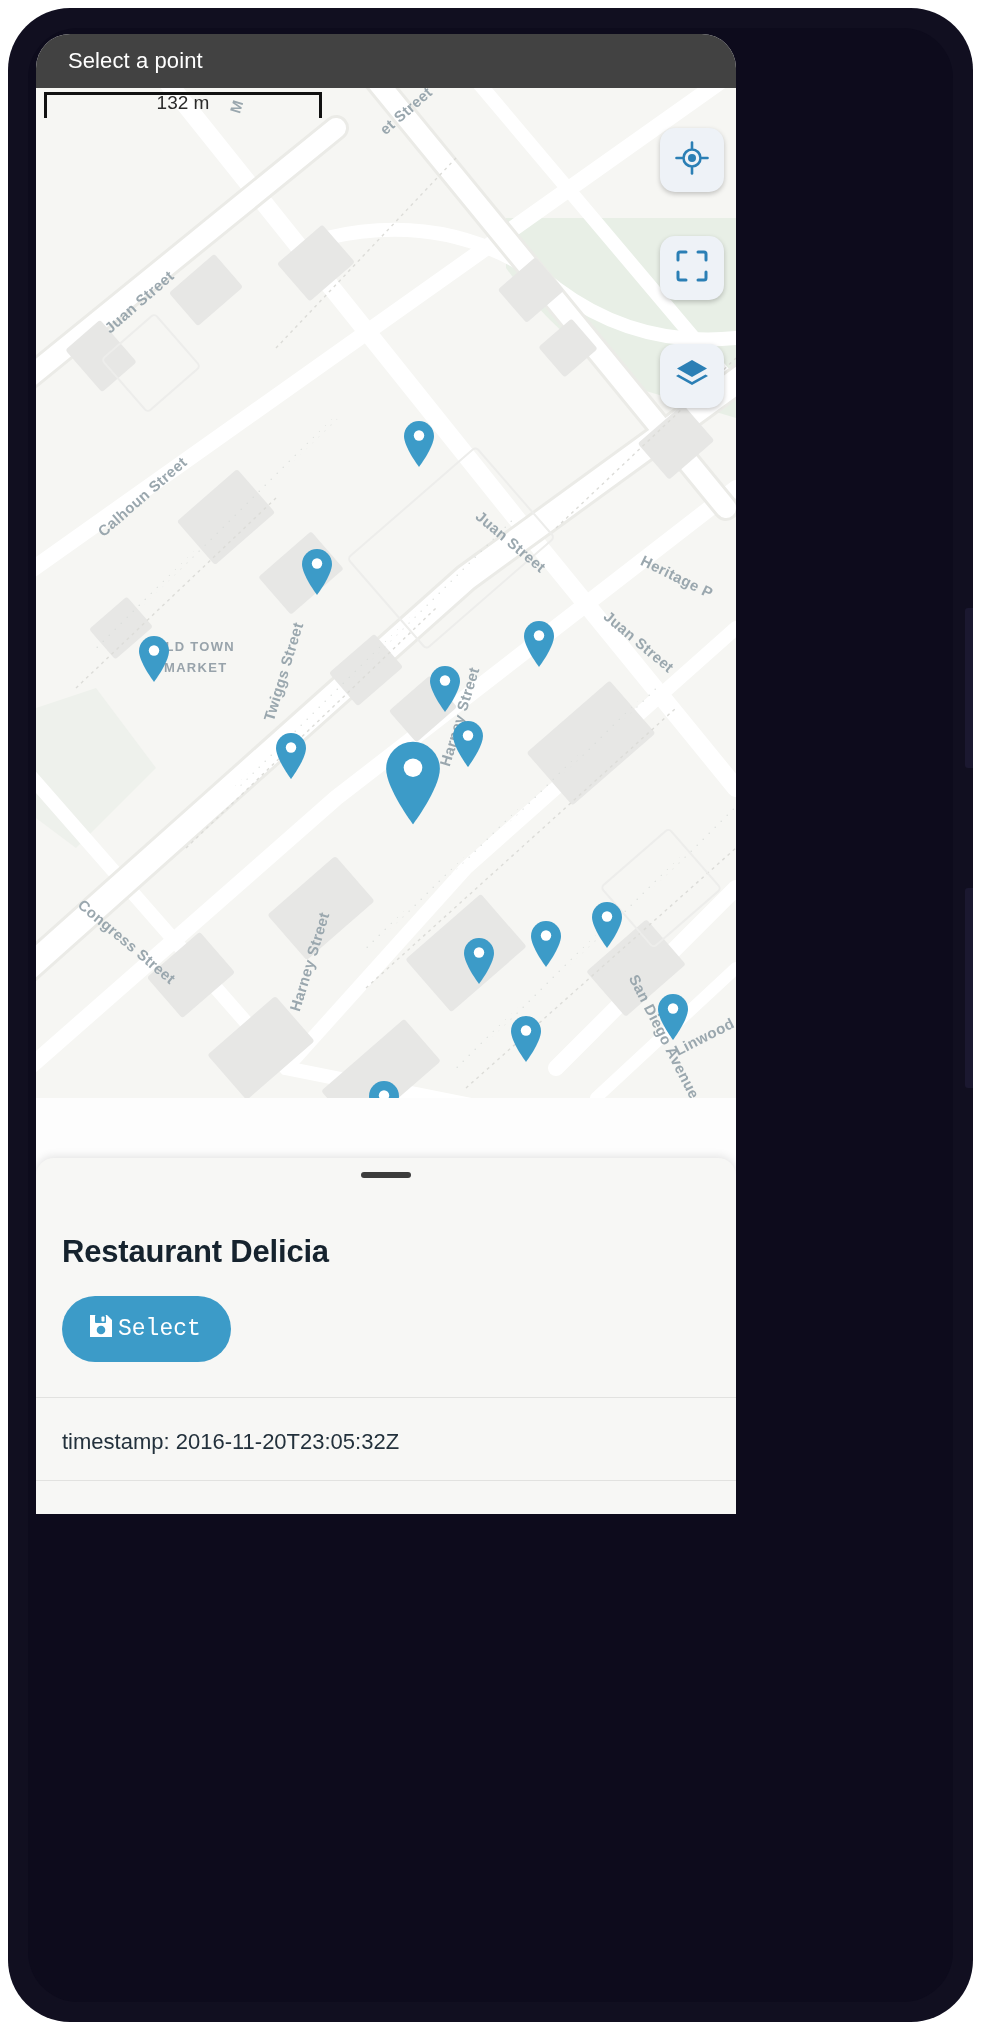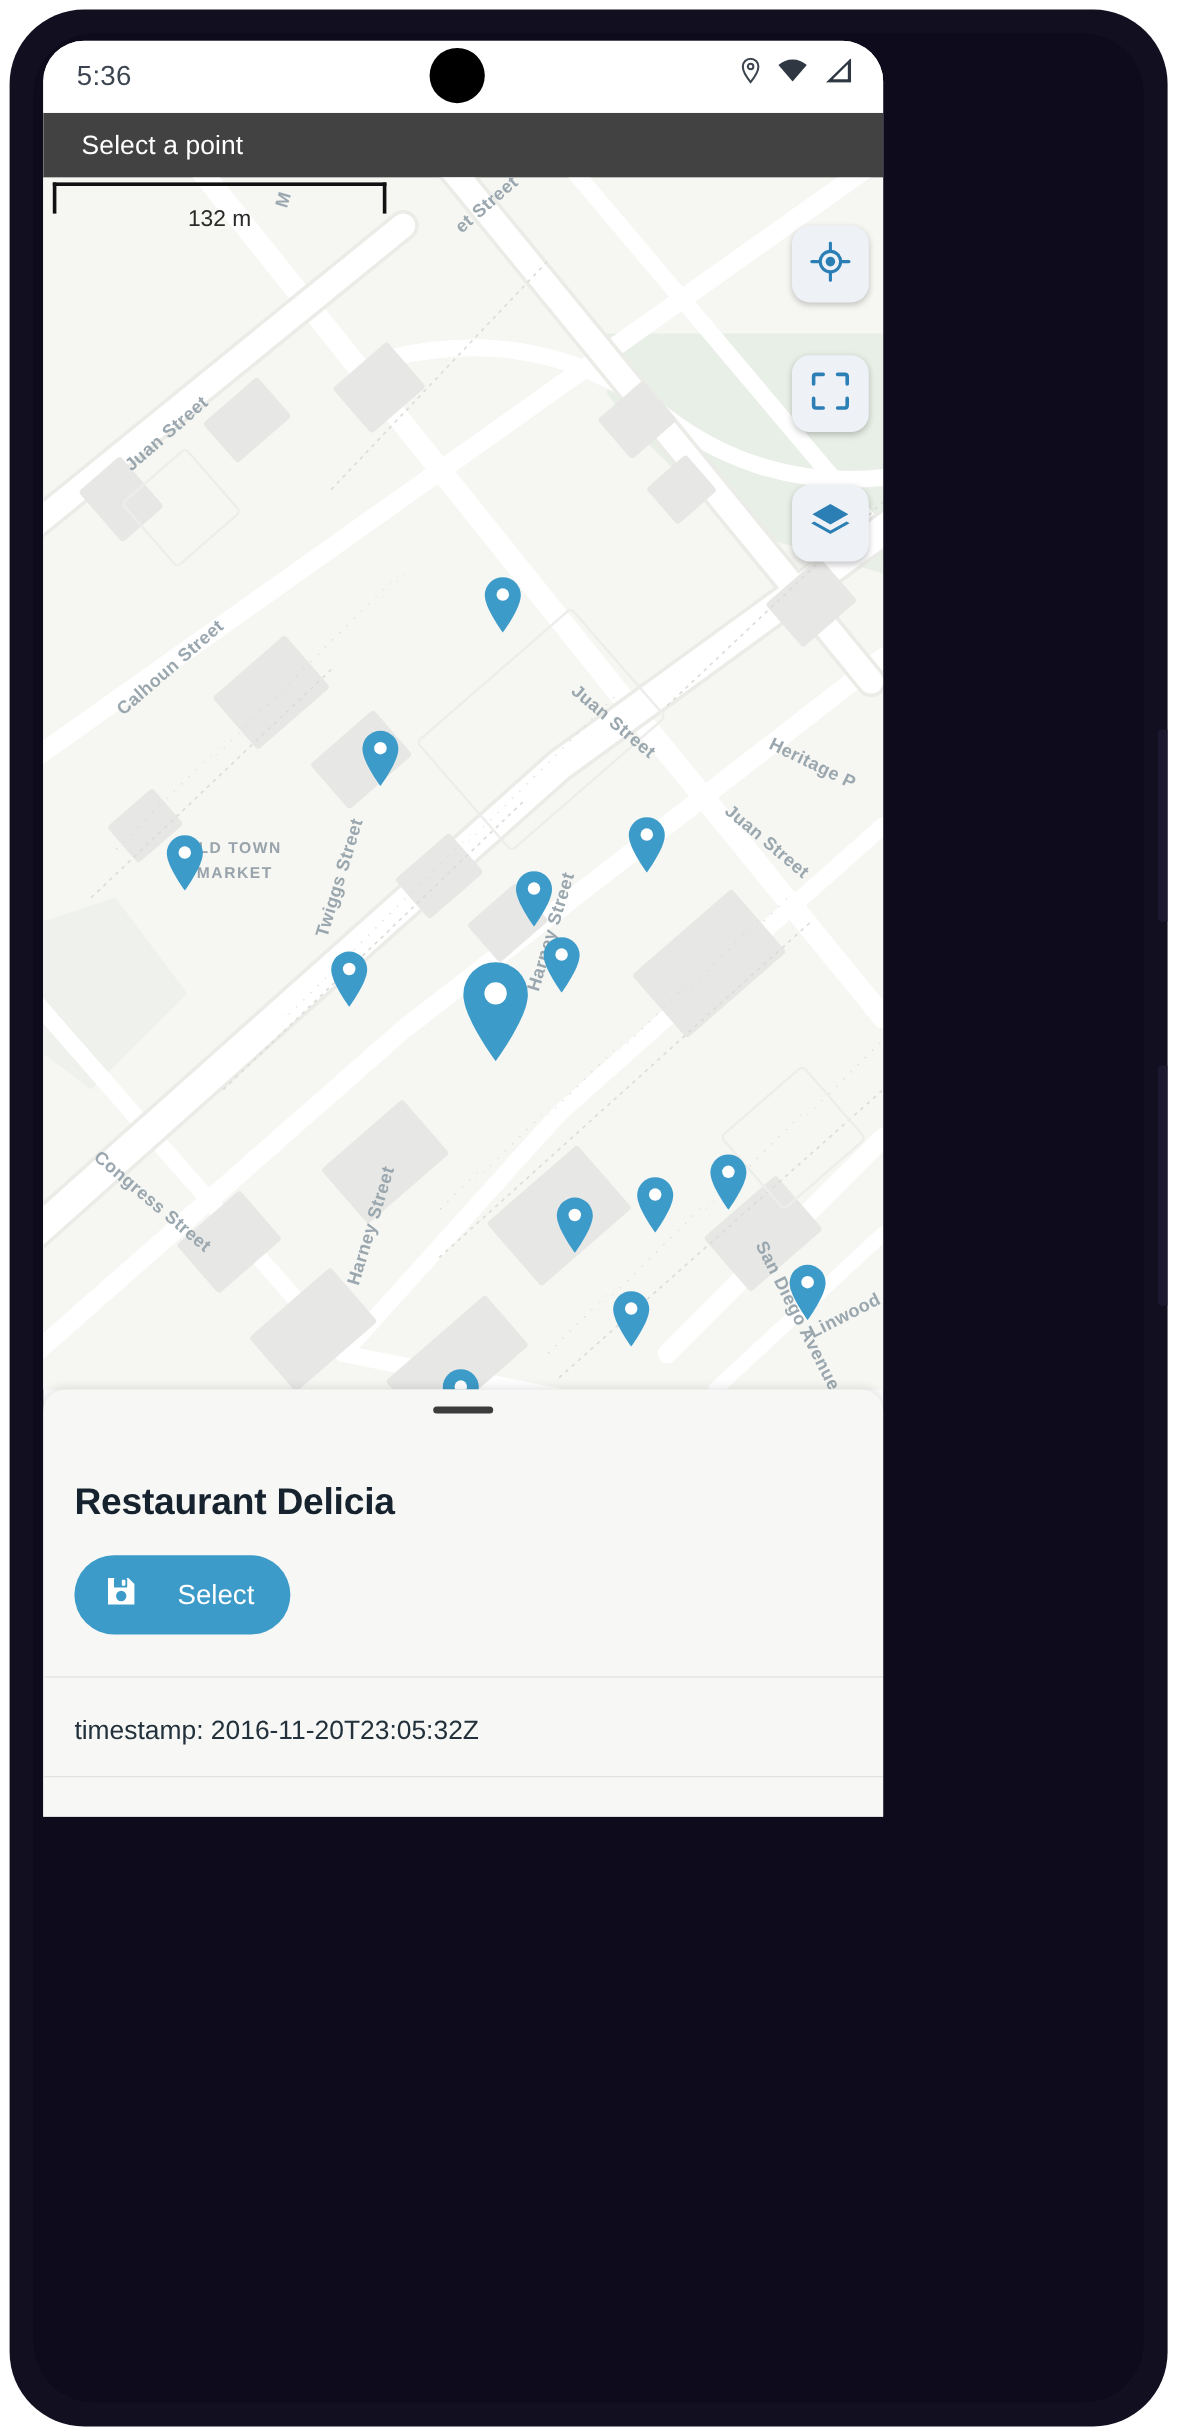--- a/index.html
+++ b/index.html
@@ -104,21 +104,21 @@
     position: absolute;
     left: 8px; top: 4px;
     width: 278px; height: 26px;
     border: 3px solid #111111;
     border-top: 3px solid #111111;
     border-bottom: none;
     background: rgba(255,255,255,0.0);
   }
   #scale-label {
     position: absolute;
-    left: 8px; top: 24px;
+    left: 8px; top: 4px;
     width: 278px;
     text-align: center;
     font-size: 19px;
     color: #2b2b2b;
   }
 
   
   .map-btn {
     position: absolute;
     right: 12px;
@@ -163,24 +163,24 @@
   }
   #select-button {
     position: absolute;
     left: 26px; top: 138px;
     height: 66px;
     padding: 0 30px 0 26px;
     border: none;
     border-radius: 33px;
     background: #3c9bc8;
     color: #ffffff;
-    display: flex; align-items: center; gap: 34px;
+    display: flex; align-items: center; gap: 4px;
     font-size: 23px;
     cursor: pointer;
-    font-family: Liberation Sans, sans-serif;
+    font-family: Liberation Mono, monospace;
   }
   .sheet-divider {
     position: absolute;
     left: 0; width: 700px; height: 1px;
     background: #e2e2e0;
   }
   #divider-1 { top: 239px; }
   #divider-2 { top: 322px; }
   .sheet-row {
     position: absolute;
@@ -212,44 +212,20 @@
 </head>
 <body>
 
 <div id="phone-frame">
   <div id="phone-bezel-inner"></div>
   <div class="side-btn" id="side-btn-volume"></div>
   <div class="side-btn" id="side-btn-power"></div>
 
   <div id="screen">
 
-    <div id="status-bar">
-      <div id="status-time">5:36</div>
-      <div id="camera-cutout"></div>
-      <div id="status-icons">
-        <span class="status-ic">
-          <svg width="17" height="22" viewBox="0 0 17 22">
-            <path d="M8.5 1C4.9 1 2 3.9 2 7.5c0 4.9 6.5 13 6.5 13S15 12.4 15 7.5C15 3.9 12.1 1 8.5 1z" fill="none" stroke="#3c4450" stroke-width="1.7"></path>
-            <circle cx="8.5" cy="7.4" r="2.3" fill="none" stroke="#3c4450" stroke-width="1.7"></circle>
-          </svg>
-        </span>
-        <span class="status-ic">
-          <svg width="25" height="20" viewBox="0 0 25 20">
-            <path d="M12.5 19 L0.7 5.2 C4 2.1 8.1 0.5 12.5 0.5 C16.9 0.5 21 2.1 24.3 5.2 Z" fill="#2f3742"></path>
-          </svg>
-        </span>
-        <span class="status-ic">
-          <svg width="23" height="20" viewBox="0 0 23 20">
-            <path d="M21.5 1 L21.5 19 L3 19 Z" fill="#2f3742"></path>
-            <path d="M21.5 1 L21.5 19 L3 19 Z" fill="none" stroke="#2f3742" stroke-width="1.4"></path>
-            <path d="M19.5 4.5 L19.5 17 L7 17 Z" fill="#ffffff"></path>
-          </svg>
-        </span>
-      </div>
-    </div>
 
     <div id="app-bar">
       <span id="app-bar-title">Select a point</span>
     </div>
 
     <div id="map">
 
       <svg id="map-canvas" viewBox="0 0 700 1010" preserveAspectRatio="none">
         <defs>
           <pattern id="dots" width="6" height="6" patternUnits="userSpaceOnUse">

